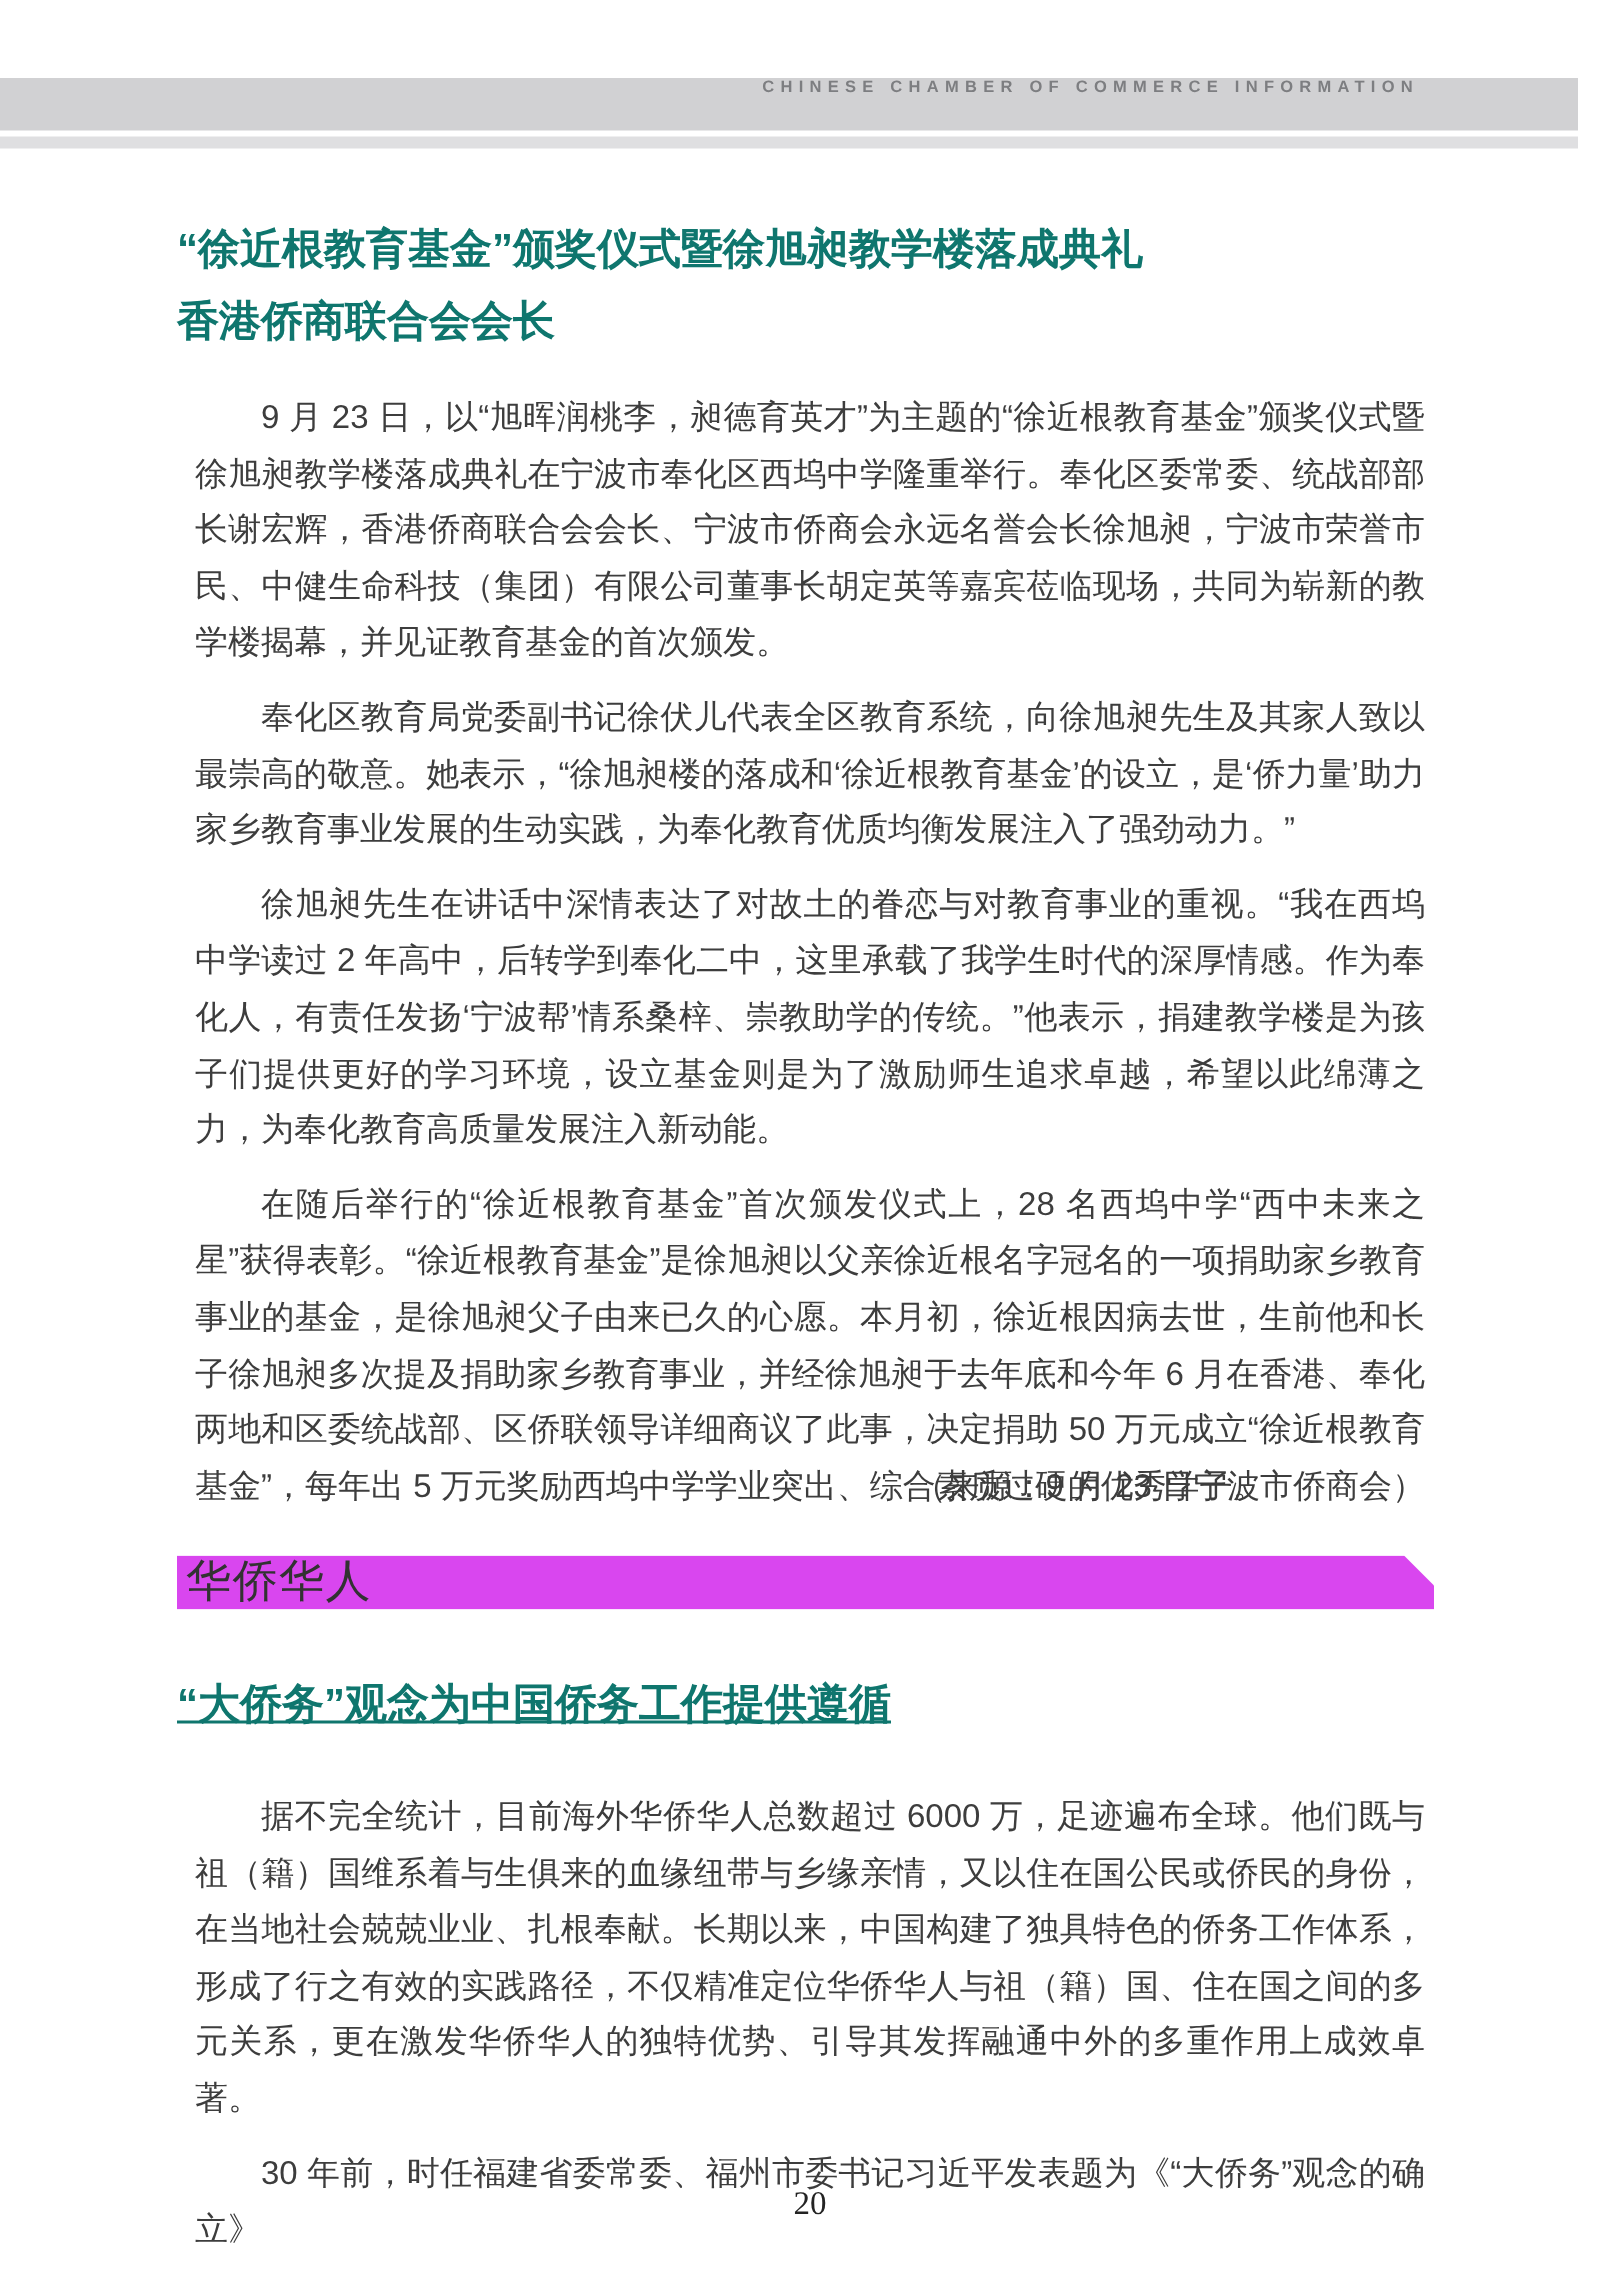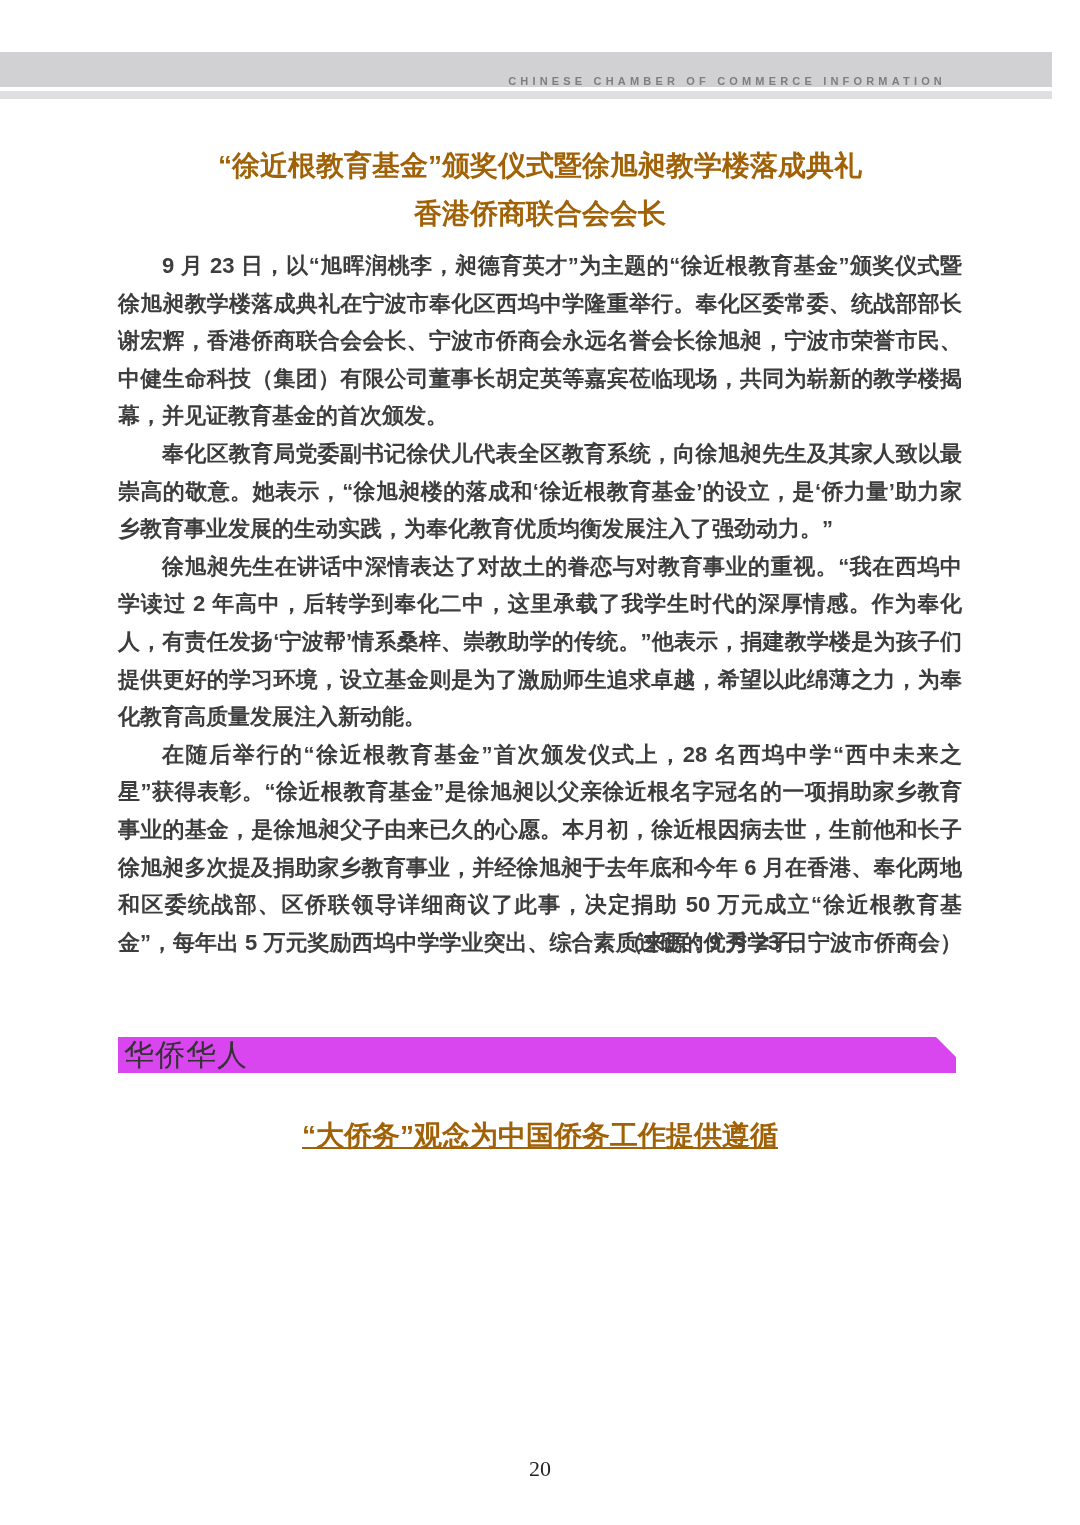--- a/index.html
+++ b/index.html
@@ -17,21 +17,21 @@
   }
   
   .header-bar {
     position: absolute;
     left: 0;
     top: 52px;
     width: 1052px;
     height: 35px;
     background: #d1d1d3;
     display: flex;
-    align-items: flex-end;
+    align-items: flex-start;
     justify-content: flex-end;
     padding-right: 106px;
     box-sizing: border-box;
   }
   .header-text {
     font-size: 11px;
     font-weight: 700;
     letter-spacing: 0.38em;
     color: #7d7e81;
     white-space: nowrap;
@@ -42,46 +42,45 @@
     top: 91px;
     width: 1052px;
     height: 8px;
     background: #dfdfe1;
   }
   
   .article-title {
     position: absolute;
     left: 118px;
     width: 844px;
-    text-align: center;
+    text-align: left;
     font-size: 28px;
     font-weight: 700;
     line-height: 48px;
-    color: #a16207;
+    color: #0f766e;
     margin: 0;
   }
   .title-1 { top: 142px; }
   .title-2 { top: 1112px; text-decoration: underline; }
   
   .article-body {
     position: absolute;
     left: 118px;
     width: 844px;
     font-size: 22px;
     line-height: 37.6px;
     color: #3d3d3d;
     text-align: justify;
   }
   .body-1 { top: 247px; }
   .body-2 { top: 1180px; }
   .article-body p {
-    margin: 0;
+    margin: 12px;
     text-indent: 2em;
     position: relative;
-    font-weight: bold;
   }
   .source-note {
     position: absolute;
     right: 0;
     bottom: 0;
     text-indent: 0;
     white-space: nowrap;
     color: #3d3d3d;
   }
   
@@ -137,16 +136,20 @@
     <p>徐旭昶先生在讲话中深情表达了对故土的眷恋与对教育事业的重视。“我在西坞中学读过 2 年高中，后转学到奉化二中，这里承载了我学生时代的深厚情感。作为奉化人，有责任发扬‘宁波帮’情系桑梓、崇教助学的传统。”他表示，捐建教学楼是为孩子们提供更好的学习环境，设立基金则是为了激励师生追求卓越，希望以此绵薄之力，为奉化教育高质量发展注入新动能。</p>
     <p><span>在随后举行的“徐近根教育基金”首次颁发仪式上，28 名西坞中学“西中未来之星”获得表彰。“徐近根教育基金”是徐旭昶以父亲徐近根名字冠名的一项捐助家乡教育事业的基金，是徐旭昶父子由来已久的心愿。本月初，徐近根因病去世，生前他和长子徐旭昶多次提及捐助家乡教育事业，并经徐旭昶于去年底和今年 6 月在香港、奉化两地和区委统战部、区侨联领导详细商议了此事，决定捐助 50 万元成立“徐近根教育基金”，每年出 5 万元奖励西坞中学学业突出、综合素质过硬的优秀学子。</span><span class="source-note">（来源：9 月 23 日宁波市侨商会）</span></p>
   </div>
 
   <div class="section-bar">
     <span class="section-label">华侨华人</span>
   </div>
 
   <div class="article-title title-2">“大侨务”观念为中国侨务工作提供遵循</div>
 
+  <div class="article-body body-2">
+    <p>据不完全统计，目前海外华侨华人总数超过 6000 万，足迹遍布全球。他们既与祖（籍）国维系着与生俱来的血缘纽带与乡缘亲情，又以住在国公民或侨民的身份，在当地社会兢兢业业、扎根奉献。长期以来，中国构建了独具特色的侨务工作体系，形成了行之有效的实践路径，不仅精准定位华侨华人与祖（籍）国、住在国之间的多元关系，更在激发华侨华人的独特优势、引导其发挥融通中外的多重作用上成效卓著。</p>
+    <p>30 年前，时任福建省委常委、福州市委书记习近平发表题为《“大侨务”观念的确立》</p>
+  </div>
 
   <div class="page-number">20</div>
 
 </div>
 
 </body></html>

